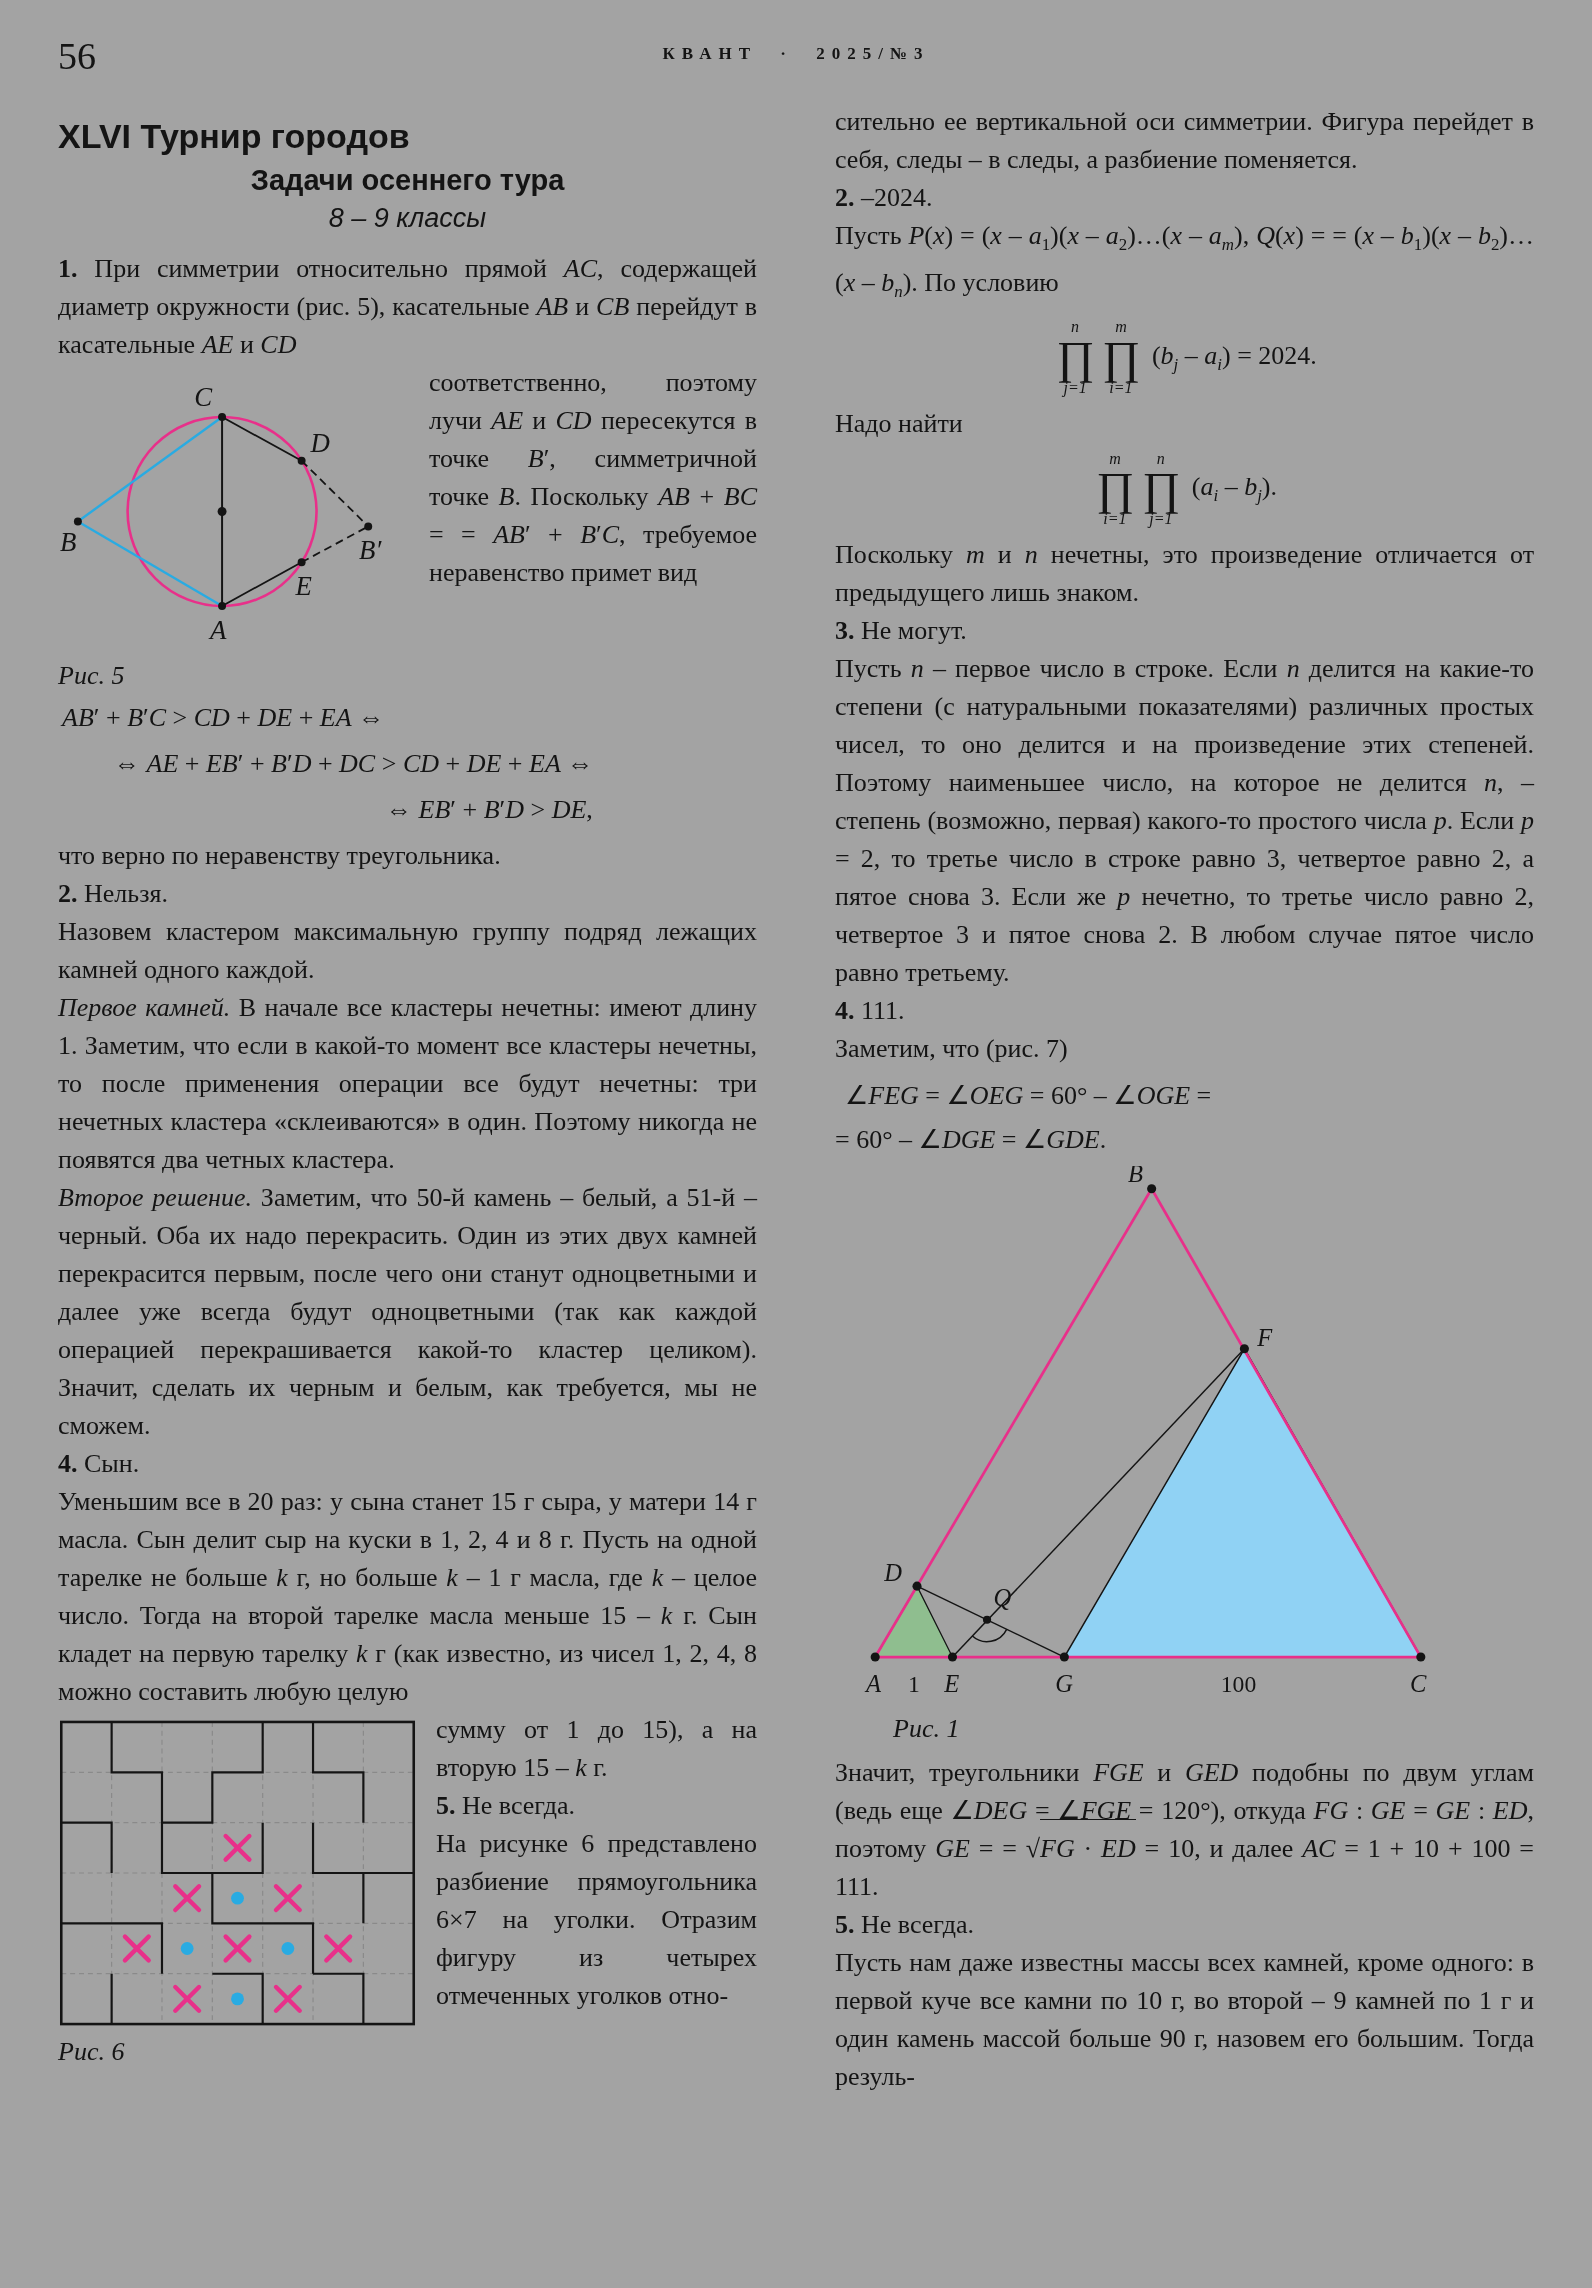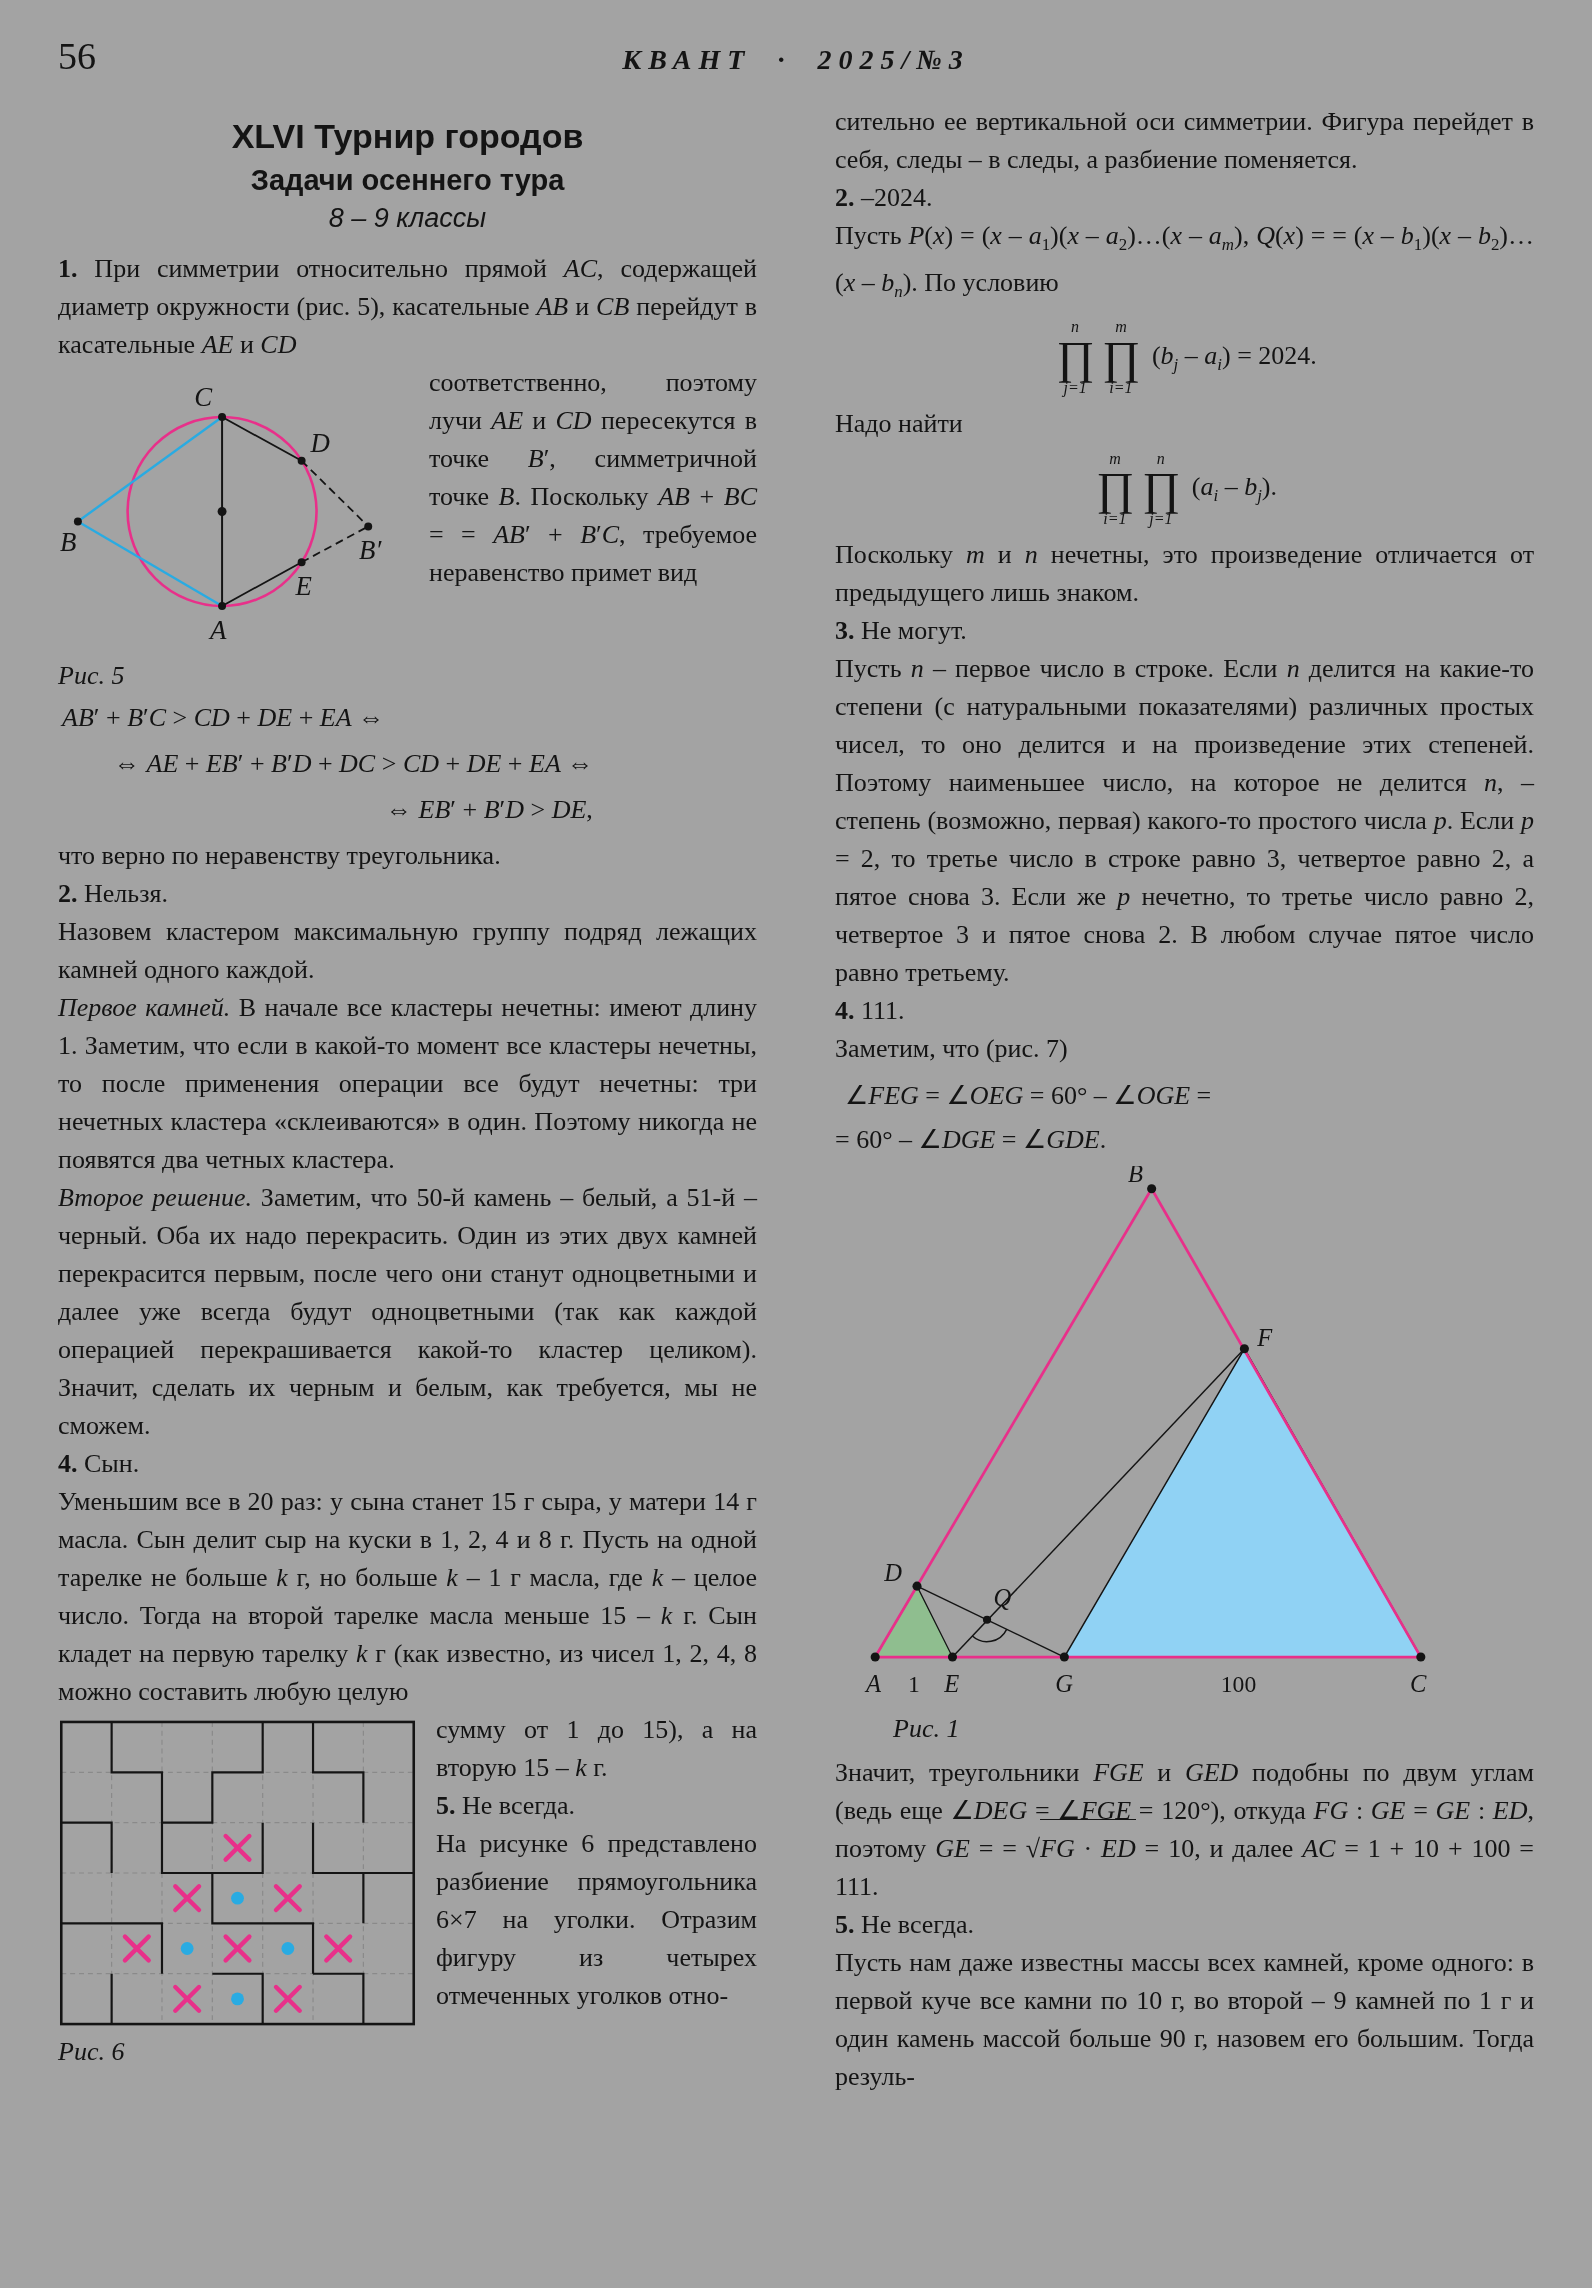--- a/index.html
+++ b/index.html
@@ -2,25 +2,25 @@
 <html><head>
 <meta charset="utf-8">
 <style>
   * { box-sizing: border-box; }
   html, body { margin:0; padding:0; background:#e9e9e9; }
   .page { width:1592px; height:2289px; margin:0 auto; background:#a3a3a3; color:#141414;
           font-family:"Liberation Serif", serif; position:relative; overflow:hidden; }
   .pagehead { position:relative; height:103px; }
   .pageno { position:absolute; left:58px; top:34px; font-size:38px; }
   .masthead { position:absolute; left:0; right:0; top:44px; text-align:center;
-              font-size:28px; font-weight:bold; letter-spacing:7px; word-spacing:12px;font-style:italic; }
+              font-size:17px; font-weight:bold; letter-spacing:7px; word-spacing:12px; }
   .columns { display:flex; gap:78px; padding:0 58px; }
   .col { width:699px; }
   .body { font-size:26px; line-height:38px; text-align:justify; margin:0; }
-  .t1 { font-family:"Liberation Sans", sans-serif; font-size:34px; font-weight:bold; text-align:center; margin:14px 0 8px; }
+  .t1 { font-family:"Liberation Sans", sans-serif; font-size:34px; font-weight:bold; margin:14px 0 8px; }
   .t2 { font-family:"Liberation Sans", sans-serif; font-size:29px; font-weight:bold; text-align:center; margin:0 0 6px; }
   .t2b { margin-top:24px; margin-bottom:12px; }
   .grades { font-family:"Liberation Sans", sans-serif; font-size:27px; font-style:italic; text-align:center; margin:4px 0 16px; }
   figure { margin:0; }
   .figfloat { float:left; margin:8px 18px 4px 0; }
   .figcap { font-style:italic; font-size:26px; margin-top:4px; }
   .fblock { clear:both; margin:8px 0 4px; font-size:26px; line-height:46px; }
   .fl1 { padding-left:4px; }
   .fl2 { padding-left:56px; }
   .fl3 { padding-left:328px; }

